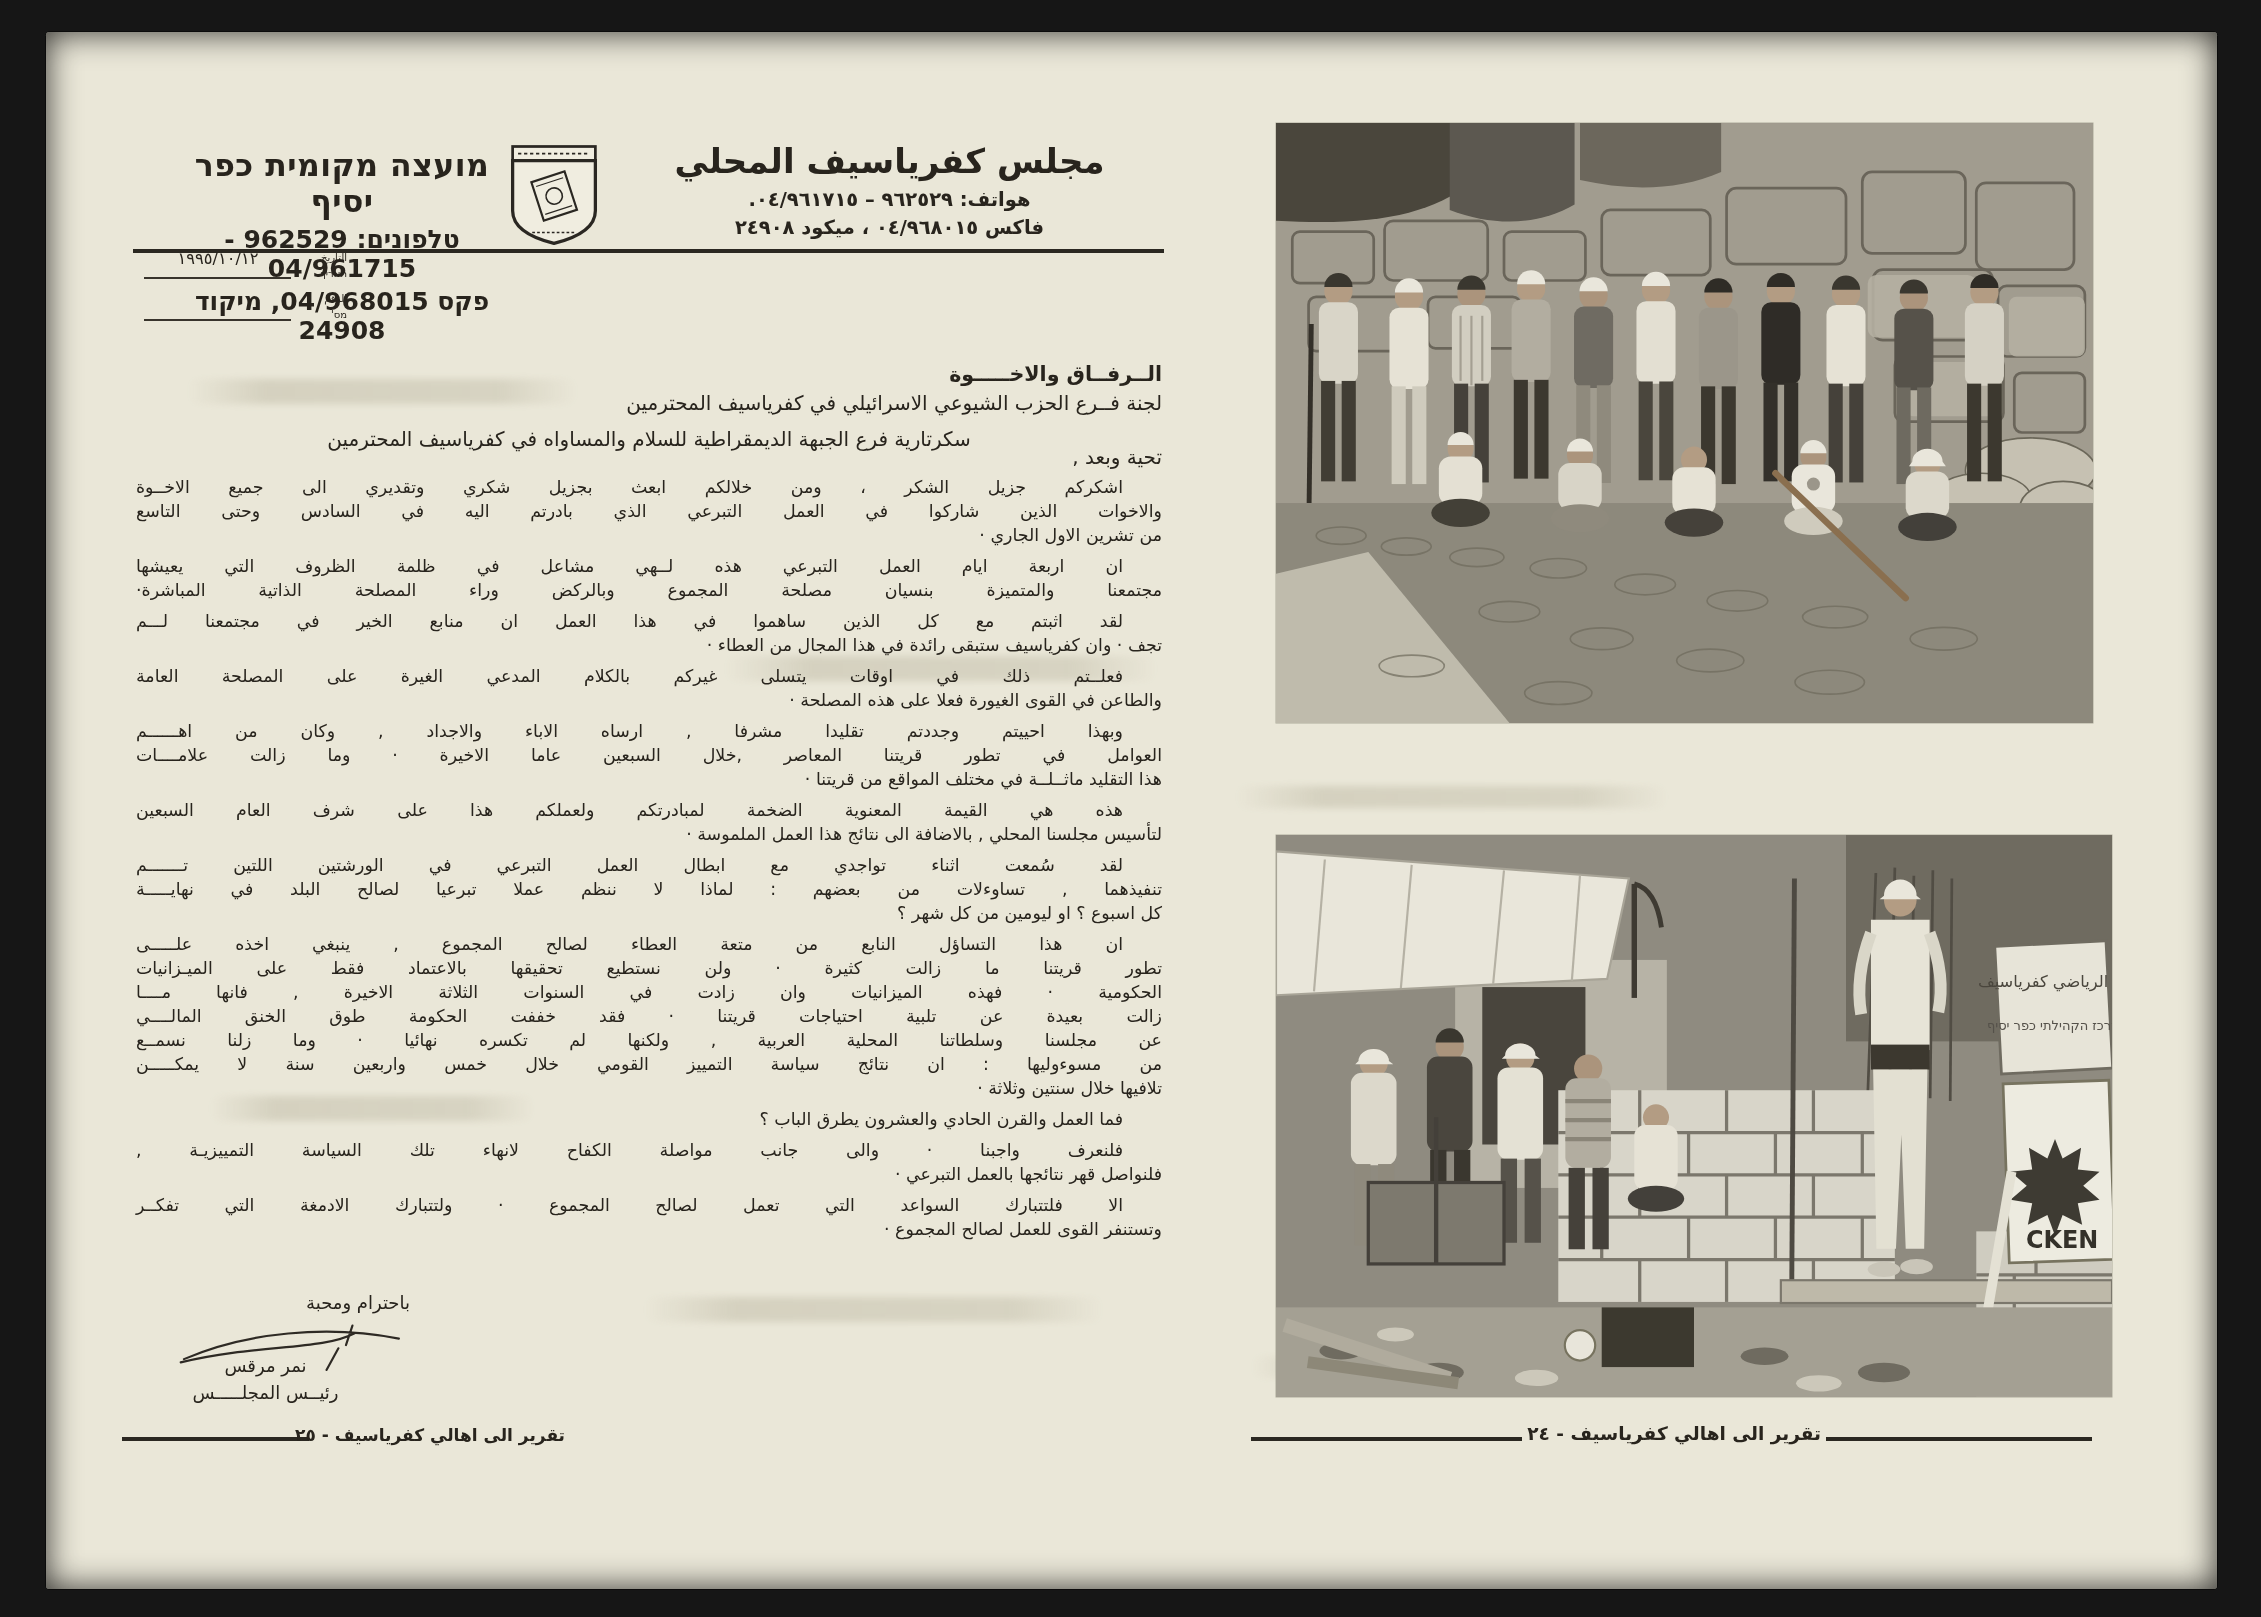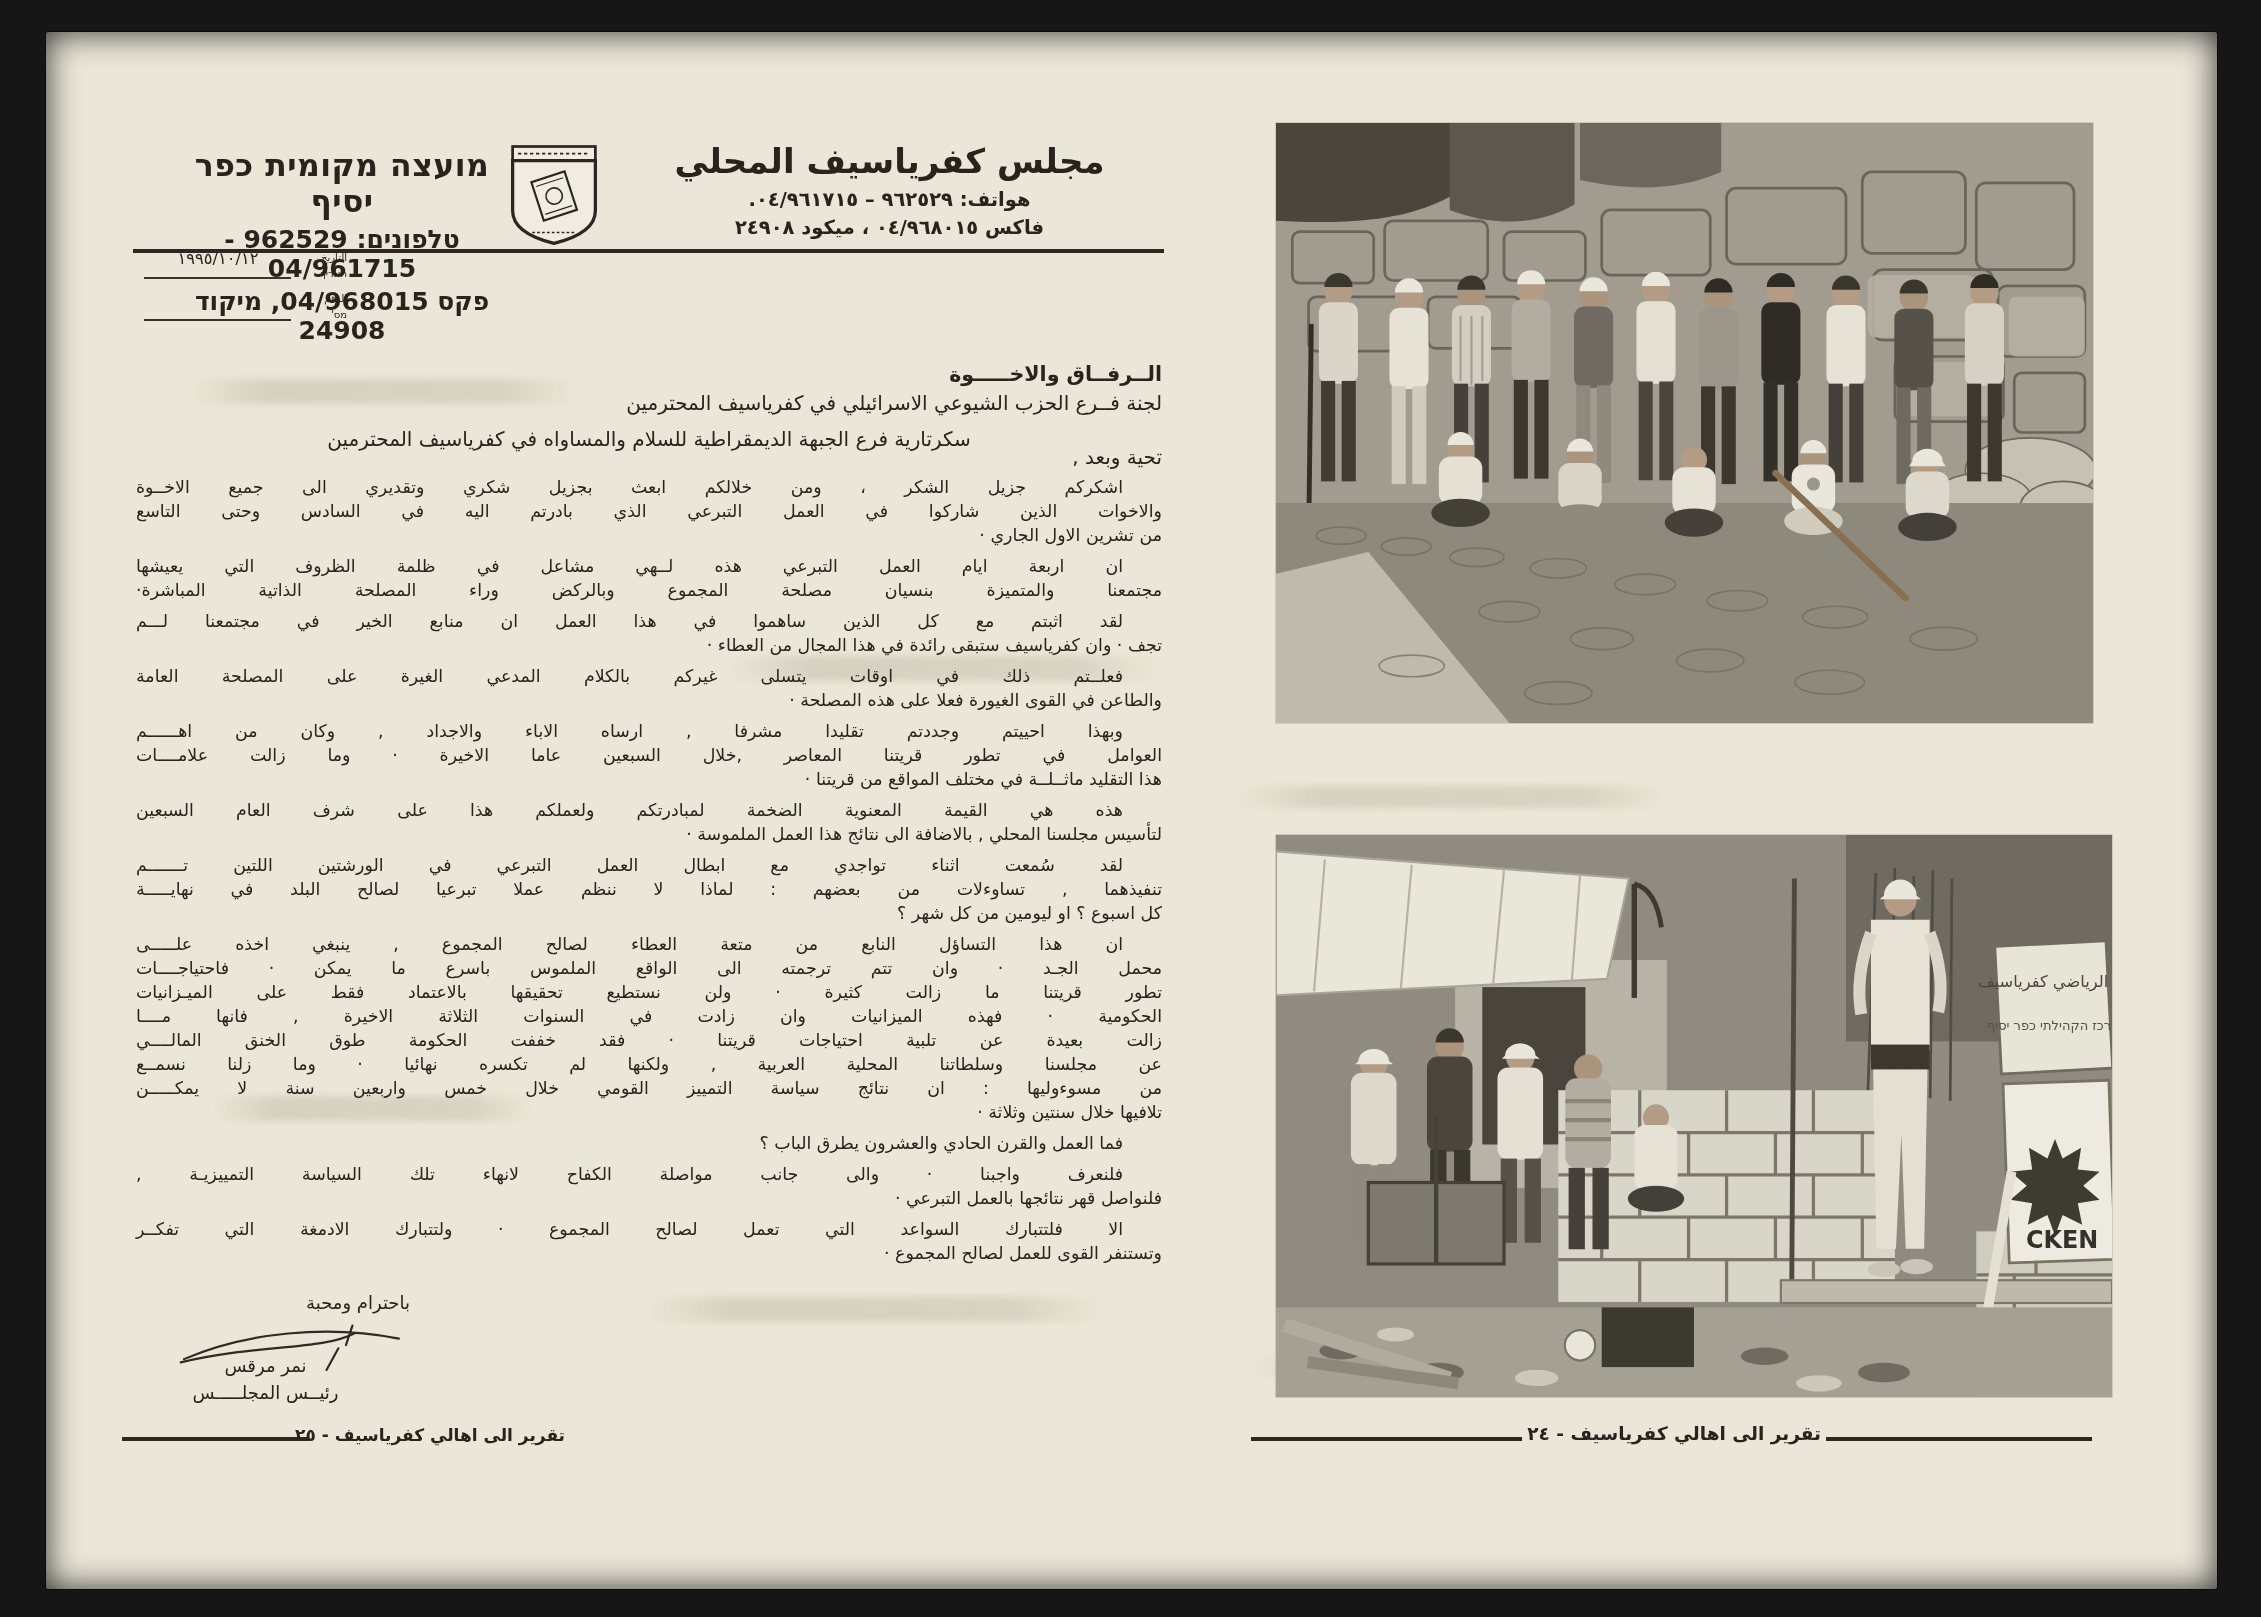--- a/index.html
+++ b/index.html
@@ -121,21 +121,20 @@
     <div class="bl">والطاعن في القوى الغيورة فعلا على هذه المصلحة ·</div>
     <div class="bl jl ind psp">وبهذا احييتم وجددتم تقليدا مشرفا , ارساه الاباء والاجداد , وكان من اهــــــم</div>
     <div class="bl jl">العوامل في تطور قريتنا المعاصر ,خلال السبعين عاما الاخيرة · وما زالت علامــــات</div>
     <div class="bl">هذا التقليد ماثــلــة في مختلف المواقع من قريتنا ·</div>
     <div class="bl jl ind psp">هذه هي القيمة المعنوية الضخمة لمبادرتكم ولعملكم هذا على شرف العام السبعين</div>
     <div class="bl">لتأسيس مجلسنا المحلي , بالاضافة الى نتائج هذا العمل الملموسة ·</div>
     <div class="bl jl ind psp">لقد سُمعت اثناء تواجدي مع ابطال العمل التبرعي في الورشتين اللتين تـــــــم</div>
     <div class="bl jl">تنفيذهما , تساوءلات من بعضهم : لماذا لا ننظم عملا تبرعيا لصالح البلد في نهايـــــة</div>
     <div class="bl">كل اسبوع ؟  او ليومين من كل شهر ؟</div>
     <div class="bl jl ind psp">ان هذا التساؤل النابع من متعة العطاء لصالح المجموع , ينبغي اخذه علـــــى</div>
-    <div class="bl jl">محمل الجـد · وان تتم ترجمته الى الواقع الملموس باسرع ما يمكن · فاحتياجــــات</div>
     <div class="bl jl">تطور قريتنا ما زالت كثيرة · ولن نستطيع تحقيقها بالاعتماد فقط على الميـزانيات</div>
     <div class="bl jl">الحكومية · فهذه الميزانيات وان زادت في السنوات الثلاثة الاخيرة , فانها مــــا</div>
     <div class="bl jl">زالت بعيدة عن تلبية احتياجات قريتنا · فقد خففت الحكومة طوق الخنق المالــــي</div>
     <div class="bl jl">عن مجلسنا وسلطاتنا المحلية العربية , ولكنها لم تكسره نهائيا · وما زلنا نسمــع</div>
     <div class="bl jl">من مسوءوليها : ان نتائج سياسة التمييز القومي خلال خمس واربعين سنة لا يمكـــــن</div>
     <div class="bl">تلافيها خلال سنتين وثلاثة ·</div>
     <div class="bl ind psp">فما العمل والقرن الحادي والعشرون يطرق الباب ؟</div>
     <div class="bl jl ind psp">فلنعرف واجبنا · والى جانب مواصلة الكفاح لانهاء تلك السياسة التمييزيـة ,</div>
     <div class="bl">فلنواصل قهر نتائجها بالعمل التبرعي ·</div>
     <div class="bl jl ind psp">الا فلتتبارك السواعد التي تعمل لصالح المجموع · ولتتبارك الادمغة التي تفكــر</div>

